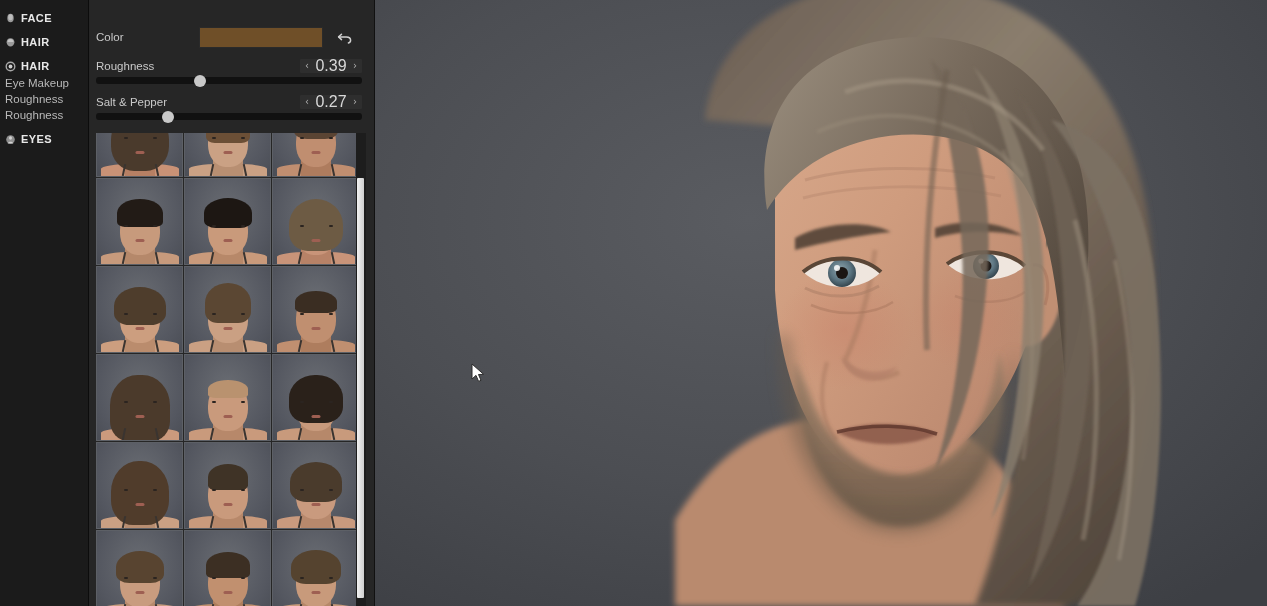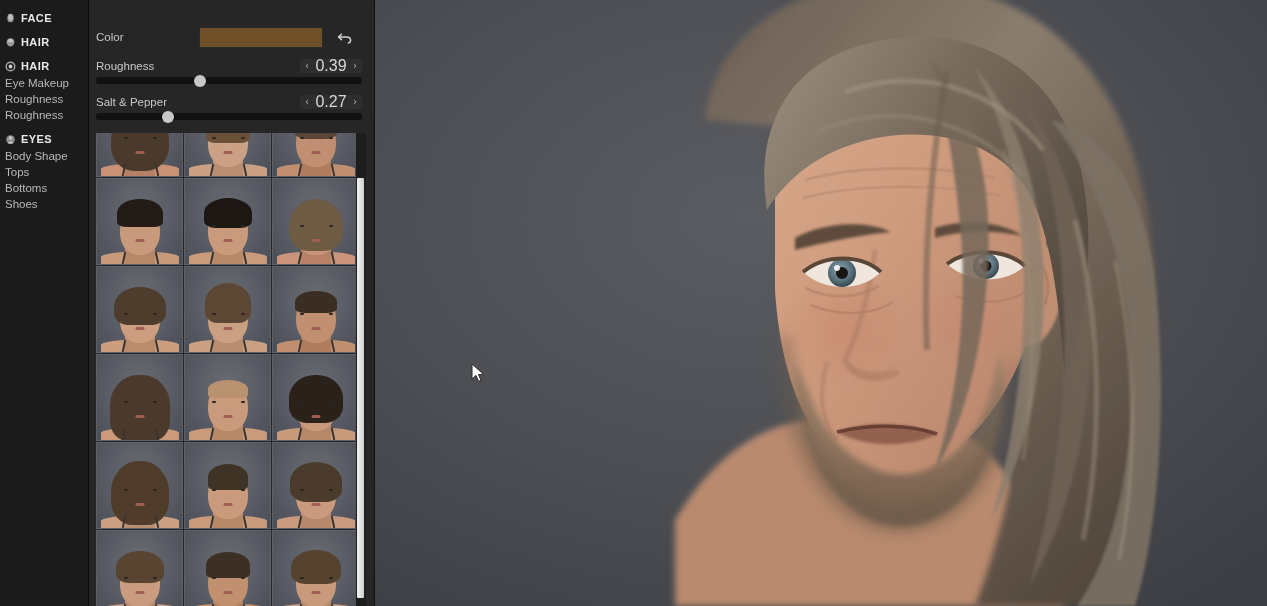--- a/index.html
+++ b/index.html
@@ -246,26 +246,20 @@
         <div class="cat-header">
           <span class="cat-icon">
             <svg viewBox="0 0 11 11">
               <circle cx="5.5" cy="5.5" r="4.3" fill="#8f8f8f"></circle>
               <ellipse cx="5.5" cy="4" rx="1.5" ry="1.7" fill="#d2d2d2"></ellipse>
               <path d="M2.7 9.6 C3.1 7.2 7.9 7.2 8.3 9.6 Z" fill="#d2d2d2"></path>
             </svg>
           </span>
           <span class="cat-label">EYES</span>
         </div>
-        <div class="cat-items">
-          <div class="cat-item">Body Shape</div>
-          <div class="cat-item">Tops</div>
-          <div class="cat-item">Bottoms</div>
-          <div class="cat-item">Shoes</div>
-        </div>
       </div>
     </div>
 
   <div id="panel">
 
     <div id="color-row">
       <div id="color-label">Color</div>
       <div id="color-swatch" style="background: rgb(111, 79, 40);"></div>
       <div id="color-reset">
         <svg viewBox="0 0 18 18" width="18" height="18">

